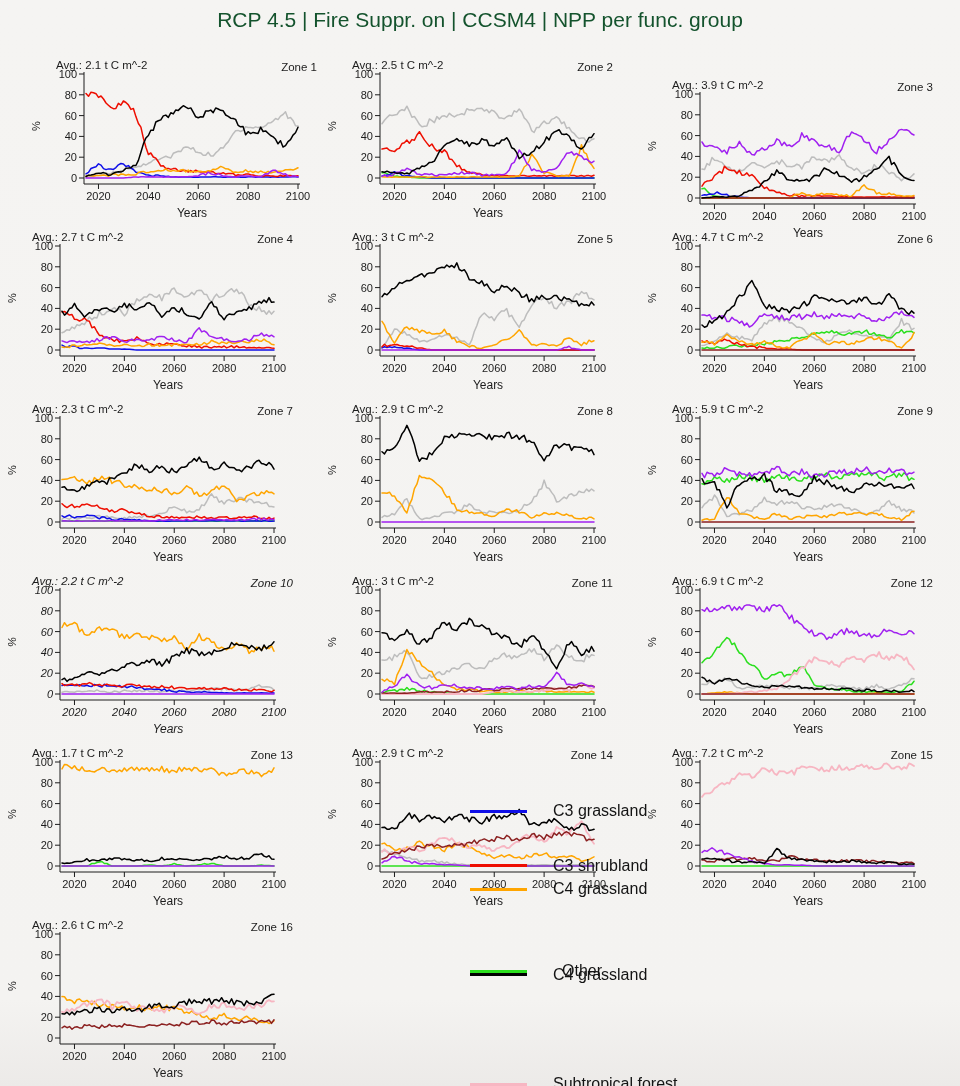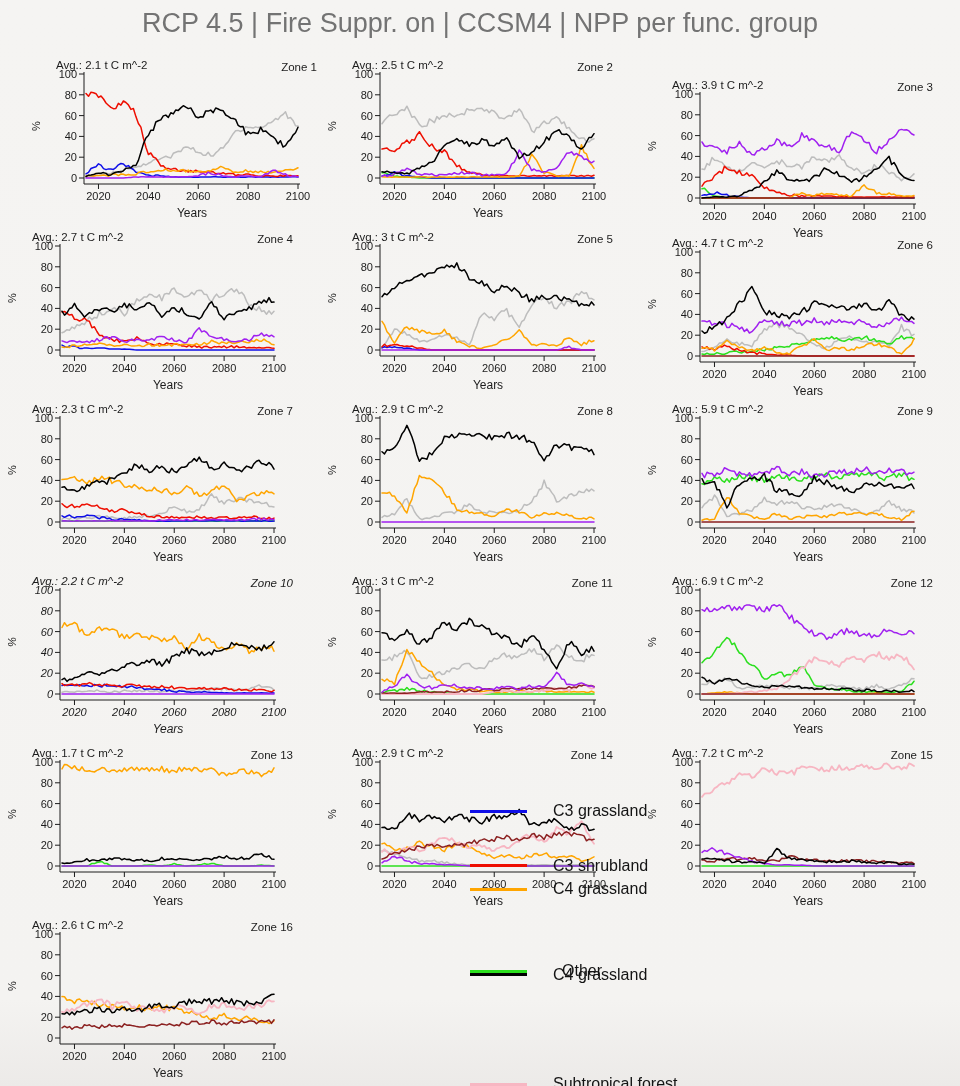--- a/index.html
+++ b/index.html
@@ -4,21 +4,21 @@
 <style>
   html,body{margin:0;padding:0;}
   body{
     width:960px;height:1086px;overflow:hidden;position:relative;
     background:linear-gradient(#f5f4f2 0%, #f4f3f1 92%, #eceae8 100%);
     font-family:"Liberation Sans", sans-serif;
     color:#1a1a1a;
   }
   #figure-title{
     position:absolute;top:8px;left:0;width:960px;margin:0;
-    text-align:center;font-size:27px;font-weight:400;color:#737373;
+    text-align:center;font-size:21px;font-weight:400;color:#14532d;
   }
   .cell{position:absolute;width:320px;height:172px;}
   .cell svg{display:block;}
   svg text{fill:#1c1c1c;}
   #legend .legend-item{position:absolute;left:470px;width:480px;height:30px;display:flex;align-items:center;z-index:5;}
   #legend .legend-line{display:inline-block;width:57px;height:0;border-top:3px solid #000;margin-right:26px;flex:0 0 auto;}
   #legend .legend-label{font-size:16px;color:#141414;white-space:nowrap;}
 </style>
 </head>
 <body>
@@ -211,21 +211,21 @@
         <text x="274" y="144" font-size="11" text-anchor="middle">2100</text>
         <text x="168" y="161" font-size="12" text-anchor="middle">Years</text>
         <polyline points="62.0,119.7 64.5,116.8 67.0,112.9 69.5,108.1 72.0,106.1 74.5,101.0 77.0,101.2 79.5,103.8 82.0,105.4 84.4,103.6 86.9,107.1 89.4,106.7 91.9,109.4 94.4,111.0 96.9,110.7 99.4,113.8 101.9,113.0 104.4,112.6 106.9,113.7 109.4,112.5 111.9,111.4 114.4,110.7 116.9,109.5 119.4,107.7 121.9,108.7 124.4,107.3 126.8,106.6 129.3,106.9 131.8,109.3 134.3,109.6 136.8,108.9 139.3,112.3 141.8,113.3 144.3,113.1 146.8,115.3 149.3,116.9 151.8,111.9 154.3,103.5 156.8,97.7 159.3,90.2 161.8,87.3 164.3,85.0 166.8,87.5 169.2,89.7 171.7,88.8 174.2,92.7 176.7,88.4 179.2,85.2 181.7,82.9 184.2,83.0 186.7,80.5 189.2,88.7 191.7,87.4 194.2,92.2 196.7,95.9 199.2,99.4 201.7,93.7 204.2,91.8 206.7,85.9 209.2,82.0 211.6,77.9 214.1,74.3 216.6,71.6 219.1,70.9 221.6,71.7 224.1,70.1 226.6,71.4 229.1,75.7 231.6,73.6 234.1,80.0 236.6,80.8 239.1,77.1 241.6,74.4 244.1,77.7 246.6,73.2 249.1,72.9 251.6,75.5 254.0,69.0 256.5,65.7 259.0,67.0 261.5,63.6 264.0,65.5 266.5,64.7 269.0,70.5 271.5,70.4 274.0,71.8" fill="none" stroke="#BDBDBD" stroke-width="1.5" stroke-linejoin="round" stroke-linecap="round"></polyline>
         <polyline points="62.0,119.9 64.5,118.8 67.0,119.6 69.5,118.8 72.0,119.5 74.5,118.8 77.0,119.6 79.5,119.8 82.0,119.7 84.4,120.6 86.9,120.0 89.4,120.3 91.9,120.9 94.4,121.3 96.9,121.6 99.4,122.0 101.9,122.0 104.4,122.0 106.9,122.0 109.4,122.0 111.9,122.0 114.4,122.0 116.9,122.0 119.4,122.0 121.9,122.0 124.4,122.0 126.8,122.0 129.3,122.0 131.8,122.0 134.3,122.0 136.8,122.0 139.3,122.0 141.8,122.0 144.3,122.0 146.8,122.0 149.3,122.0 151.8,122.0 154.3,122.0 156.8,122.0 159.3,122.0 161.8,122.0 164.3,122.0 166.8,122.0 169.2,122.0 171.7,122.0 174.2,122.0 176.7,122.0 179.2,122.0 181.7,122.0 184.2,122.0 186.7,122.0 189.2,122.0 191.7,122.0 194.2,122.0 196.7,122.0 199.2,122.0 201.7,122.0 204.2,122.0 206.7,122.0 209.2,122.0 211.6,122.0 214.1,122.0 216.6,122.0 219.1,122.0 221.6,122.0 224.1,122.0 226.6,122.0 229.1,122.0 231.6,122.0 234.1,122.0 236.6,122.0 239.1,122.0 241.6,122.0 244.1,122.0 246.6,122.0 249.1,122.0 251.6,122.0 254.0,122.0 256.5,122.0 259.0,122.0 261.5,122.0 264.0,122.0 266.5,122.0 269.0,122.0 271.5,122.0 274.0,122.0" fill="none" stroke="#0F0FE8" stroke-width="1.5" stroke-linejoin="round" stroke-linecap="round"></polyline>
         <polyline points="62.0,118.7 64.5,116.3 67.0,118.5 69.5,117.4 72.0,117.1 74.5,116.7 77.0,116.5 79.5,117.5 82.0,117.8 84.4,118.5 86.9,118.1 89.4,118.5 91.9,117.9 94.4,119.1 96.9,120.2 99.4,120.0 101.9,119.9 104.4,120.8 106.9,121.4 109.4,121.6 111.9,122.0 114.4,122.0 116.9,122.0 119.4,122.0 121.9,122.0 124.4,122.0 126.8,122.0 129.3,122.0 131.8,122.0 134.3,122.0 136.8,122.0 139.3,122.0 141.8,122.0 144.3,122.0 146.8,122.0 149.3,122.0 151.8,122.0 154.3,122.0 156.8,122.0 159.3,122.0 161.8,122.0 164.3,122.0 166.8,122.0 169.2,122.0 171.7,122.0 174.2,122.0 176.7,122.0 179.2,122.0 181.7,122.0 184.2,122.0 186.7,122.0 189.2,122.0 191.7,122.0 194.2,122.0 196.7,122.0 199.2,122.0 201.7,122.0 204.2,122.0 206.7,122.0 209.2,122.0 211.6,122.0 214.1,122.0 216.6,122.0 219.1,122.0 221.6,122.0 224.1,122.0 226.6,122.0 229.1,122.0 231.6,122.0 234.1,122.0 236.6,122.0 239.1,122.0 241.6,122.0 244.1,122.0 246.6,122.0 249.1,122.0 251.6,122.0 254.0,122.0 256.5,122.0 259.0,122.0 261.5,122.0 264.0,122.0 266.5,122.0 269.0,122.0 271.5,122.0 274.0,122.0" fill="none" stroke="#EE0E00" stroke-width="1.5" stroke-linejoin="round" stroke-linecap="round"></polyline>
         <polyline points="62.0,93.3 64.5,97.2 67.0,103.7 69.5,106.6 72.0,111.6 74.5,115.2 77.0,111.0 79.5,106.7 82.0,103.6 84.4,100.0 86.9,99.0 89.4,101.5 91.9,99.6 94.4,101.9 96.9,101.2 99.4,104.6 101.9,102.2 104.4,103.1 106.9,105.3 109.4,104.3 111.9,106.0 114.4,106.0 116.9,105.4 119.4,105.7 121.9,104.5 124.4,101.3 126.8,105.7 129.3,105.7 131.8,110.7 134.3,110.0 136.8,114.4 139.3,113.5 141.8,114.9 144.3,115.8 146.8,117.3 149.3,119.0 151.8,117.6 154.3,118.0 156.8,120.1 159.3,120.5 161.8,120.3 164.3,119.3 166.8,118.8 169.2,118.3 171.7,117.8 174.2,116.9 176.7,116.3 179.2,114.0 181.7,112.4 184.2,111.7 186.7,111.6 189.2,110.8 191.7,109.0 194.2,107.1 196.7,104.4 199.2,101.7 201.7,104.6 204.2,109.1 206.7,110.5 209.2,113.7 211.6,116.8 214.1,116.6 216.6,117.7 219.1,116.4 221.6,115.6 224.1,115.7 226.6,116.3 229.1,117.6 231.6,117.0 234.1,117.1 236.6,118.0 239.1,116.9 241.6,115.8 244.1,111.5 246.6,110.5 249.1,110.0 251.6,110.9 254.0,113.6 256.5,113.4 259.0,115.5 261.5,117.6 264.0,114.4 266.5,116.1 269.0,112.2 271.5,113.8 274.0,112.7" fill="none" stroke="#FFA500" stroke-width="1.5" stroke-linejoin="round" stroke-linecap="round"></polyline>
         <polyline points="62.0,122.0 64.5,122.0 67.0,122.0 69.5,122.0 72.0,122.0 74.5,122.0 77.0,122.0 79.5,122.0 82.0,122.0 84.4,122.0 86.9,122.0 89.4,122.0 91.9,122.0 94.4,122.0 96.9,122.0 99.4,122.0 101.9,122.0 104.4,122.0 106.9,122.0 109.4,122.0 111.9,122.0 114.4,122.0 116.9,122.0 119.4,122.0 121.9,122.0 124.4,122.0 126.8,122.0 129.3,122.0 131.8,122.0 134.3,122.0 136.8,122.0 139.3,122.0 141.8,122.0 144.3,122.0 146.8,122.0 149.3,122.0 151.8,122.0 154.3,122.0 156.8,122.0 159.3,122.0 161.8,122.0 164.3,122.0 166.8,122.0 169.2,122.0 171.7,122.0 174.2,122.0 176.7,122.0 179.2,122.0 181.7,122.0 184.2,122.0 186.7,122.0 189.2,122.0 191.7,122.0 194.2,122.0 196.7,122.0 199.2,122.0 201.7,122.0 204.2,122.0 206.7,122.0 209.2,122.0 211.6,122.0 214.1,122.0 216.6,122.0 219.1,122.0 221.6,122.0 224.1,122.0 226.6,122.0 229.1,122.0 231.6,122.0 234.1,122.0 236.6,122.0 239.1,121.5 241.6,121.0 244.1,119.6 246.6,119.5 249.1,118.3 251.6,120.5 254.0,120.6 256.5,120.9 259.0,121.2 261.5,122.0 264.0,122.0 266.5,122.0 269.0,122.0 271.5,122.0 274.0,122.0" fill="none" stroke="#A020F0" stroke-width="1.5" stroke-linejoin="round" stroke-linecap="round"></polyline>
         <polyline points="62.0,68.7 64.5,65.5 67.0,66.8 69.5,64.3 72.0,60.7 74.5,60.5 77.0,57.9 79.5,54.5 82.0,55.4 84.4,53.9 86.9,52.5 89.4,52.8 91.9,51.8 94.4,49.4 96.9,48.5 99.4,47.0 101.9,45.7 104.4,48.9 106.9,46.0 109.4,44.9 111.9,44.9 114.4,44.6 116.9,41.0 119.4,39.9 121.9,39.3 124.4,39.7 126.8,37.0 129.3,39.0 131.8,37.5 134.3,39.6 136.8,34.8 139.3,41.5 141.8,42.9 144.3,41.7 146.8,45.7 149.3,51.7 151.8,51.9 154.3,51.8 156.8,54.4 159.3,55.5 161.8,52.8 164.3,57.9 166.8,56.0 169.2,59.9 171.7,63.2 174.2,64.7 176.7,62.1 179.2,62.0 181.7,57.4 184.2,59.0 186.7,58.4 189.2,60.5 191.7,63.1 194.2,59.9 196.7,62.2 199.2,64.4 201.7,69.3 204.2,68.8 206.7,66.4 209.2,73.7 211.6,70.7 214.1,73.8 216.6,68.2 219.1,71.1 221.6,67.4 224.1,69.5 226.6,71.3 229.1,71.1 231.6,69.8 234.1,67.5 236.6,67.5 239.1,71.2 241.6,72.8 244.1,69.0 246.6,71.0 249.1,70.8 251.6,72.9 254.0,73.5 256.5,72.9 259.0,78.0 261.5,75.5 264.0,77.2 266.5,76.7 269.0,77.9 271.5,73.9 274.0,77.0" fill="none" stroke="#000000" stroke-width="1.5" stroke-linejoin="round" stroke-linecap="round"></polyline>
       </svg>
     </div>
-    <div class="cell" style="left: 640px; top: 234px;">
+    <div class="cell" style="left: 640px; top: 228px;">
       <svg width="320" height="172" viewBox="0 0 320 172">
         <text x="32" y="13" font-size="11.5">Avg.: 4.7 t C m^-2</text>
         <text x="293" y="15" font-size="11.5" text-anchor="end">Zone 6</text>
         <line x1="60" y1="16" x2="60" y2="128" stroke="#1c1c1c" stroke-width="1"></line>
         <line x1="55" y1="122" x2="60" y2="122" stroke="#1c1c1c" stroke-width="1"></line>
         <text x="53" y="126" font-size="11" text-anchor="end">0</text>
         <line x1="55" y1="101.2" x2="60" y2="101.2" stroke="#1c1c1c" stroke-width="1"></line>
         <text x="53" y="105.2" font-size="11" text-anchor="end">20</text>
         <line x1="55" y1="80.4" x2="60" y2="80.4" stroke="#1c1c1c" stroke-width="1"></line>
         <text x="53" y="84.4" font-size="11" text-anchor="end">40</text>

